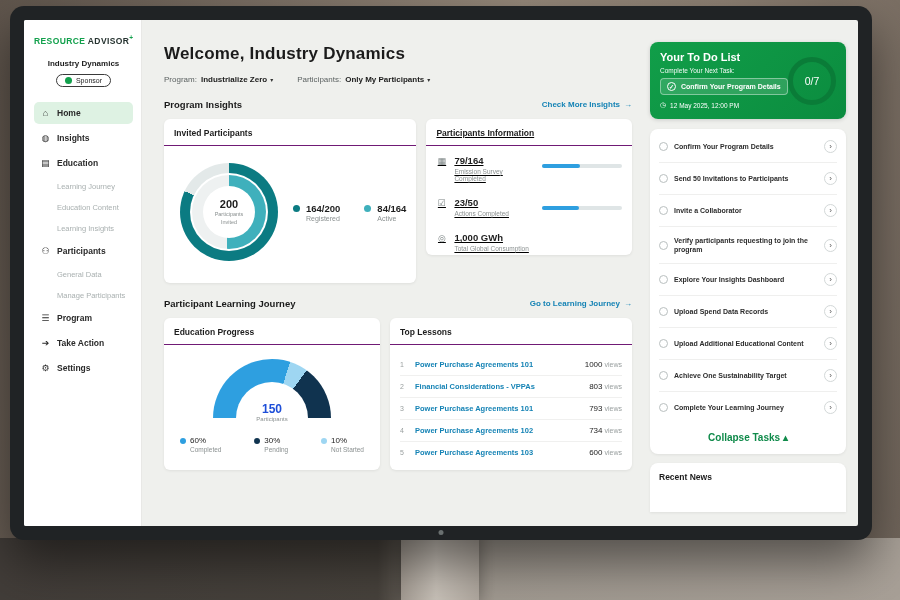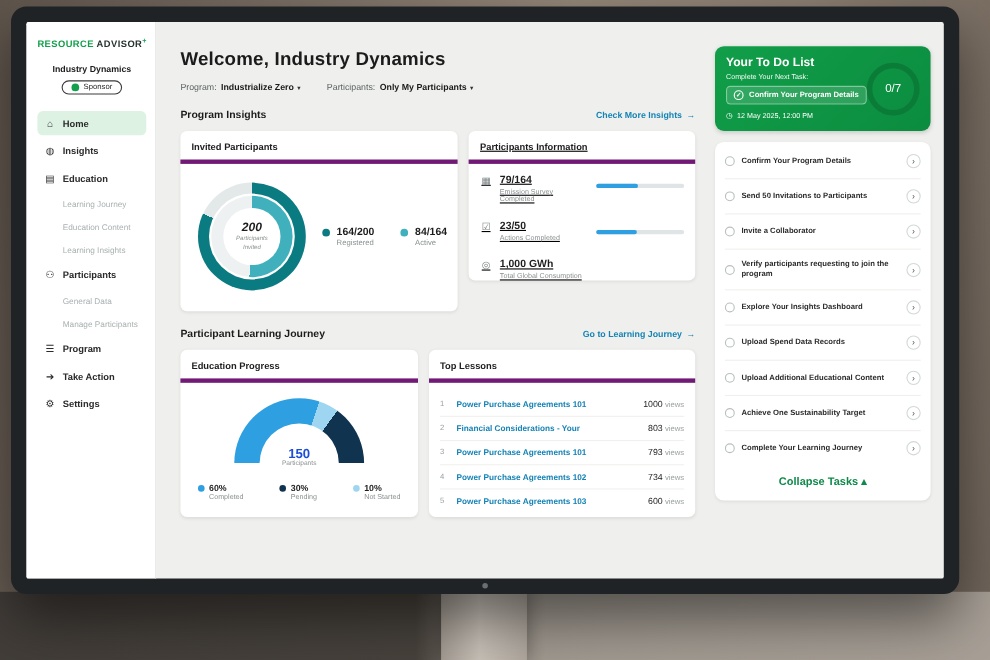--- a/index.html
+++ b/index.html
@@ -46,34 +46,34 @@
   .title { font-size:17px; font-weight:bold; color:#1b1b1b; letter-spacing:.2px; }
   .filters { display:flex; gap:24px; margin-top:11px; font-size:8px; color:#5c6262; align-items:center; }
   .filter b { color:#1b1b1b; margin-left:4px; }
   .chev { font-size:6px; color:#333; margin-left:3px; }
   .sec-head { display:flex; justify-content:space-between; align-items:center; margin-top:15px; }
   .sec-title { font-size:9.5px; font-weight:bold; color:#1b1b1b; }
   .sec-link { font-size:8px; font-weight:bold; color:#1583b5; display:flex; align-items:center; gap:4px; }
   .cards { display:flex; gap:10px; margin-top:9px; }
   .card { background:#fff; border-radius:6px; padding:9px 10px; box-shadow:0 1px 3px rgba(0,0,0,.07); }
   .card-title { font-size:8.5px; font-weight:bold; color:#1d1d1d; padding:0 10px 7px; margin:0 -10px 9px;
-    border-bottom:4px solid #701a75; }
+    border-bottom:1px solid #701a75; }
   .card-invited { flex:0 0 246px; height:164px; }
   .card-info { flex:1; height:136px;text-decoration:underline; }
   .card-edu { flex:0 0 216px; height:152px; }
   .card-lessons { flex:1; height:152px; }
 
   
   .invited-body { display:flex; align-items:center; gap:15px; padding:8px 0 0 6px; }
   .donut { width:98px; height:98px; position:relative; flex:none; }
   .ring-outer { position:absolute; inset:0; border-radius:50%; }
   .ring-gap { position:absolute; inset:10px; border-radius:50%; background:#fff; }
   .ring-inner { position:absolute; inset:12px; border-radius:50%; }
   .hole { position:absolute; inset:23px; border-radius:50%; background:#fff; display:flex; flex-direction:column;
-    align-items:center; justify-content:center; text-align:center;font-style:italic; }
+    align-items:center; justify-content:center; text-align:center; }
   .hole-val { font-size:11px; font-weight:bold; color:#1d1d1d; }
   .hole-lab { font-size:5.5px; color:#8a9090; width:42px; line-height:1.3; margin-top:1px; }
   .legend-v { display:flex; flex-direction:row; gap:24px; }
   .leg-item { display:flex; align-items:flex-start; gap:6px; }
   .leg-dot { width:7px; height:7px; border-radius:50%; margin-top:2px; flex:none; }
   .dot-teal-dark { background:#0b7b82; }
   .dot-teal-mid { background:#3fb0bc; }
   .leg-val { font-size:9.5px; font-weight:bold; color:#1d1d1d; }
   .leg-lab { font-size:7px; color:#8a9090; margin-top:1px; }
 
@@ -90,21 +90,21 @@
   .gauge-arc { position:absolute; inset:0; border-radius:118px 118px 0 0; }
   .gauge-hole { position:absolute; left:50%; bottom:0; transform:translateX(-50%); width:72px; height:36px;
     background:#fff; border-radius:72px 72px 0 0; }
   .gauge-center { position:absolute; left:0; right:0; bottom:-4px; text-align:center; }
   .gauge-val { font-size:12px; font-weight:bold; color:#1d4ed8; }
   .gauge-lab { font-size:6px; color:#8a9090; }
   .gauge-legend { display:flex; justify-content:space-between; margin-top:18px; padding:0 6px; }
   .gl-item { display:flex; gap:4px; align-items:flex-start; }
   .gl-dot { width:6px; height:6px; border-radius:50%; margin-top:2px; flex:none; }
   .gl-blue { background:#2e9fe0; } .gl-navy { background:#10334f; } .gl-light { background:#9ed6f2; }
-  .gl-pct { font-size:8px; font-weight:bold; color:#1d1d1d; }
+  .gl-pct { font-size:8px; font-weight:normal; color:#1d1d1d; }
   .gl-lab { font-size:6.5px; color:#8a9090; margin-top:1px; }
 
   
   .lesson-row { display:flex; align-items:center; gap:7px; padding:6px 0; border-bottom:1px solid #f0f0ef; }
   .lesson-row:last-child { border-bottom:none; }
   .l-rank { font-size:7px; color:#9aa0a0; width:8px; flex:none; }
   .l-title { font-size:7.5px; color:#1583b5; font-weight:bold; flex:1; white-space:nowrap; overflow:hidden; }
   .l-views { font-size:8px; color:#1d1d1d; white-space:nowrap; }
   .l-views .vl { font-size:7px; color:#9aa0a0; margin-left:2px; }
 
@@ -320,21 +320,21 @@
 
         <section class="card card-lessons" data-interactable="false">
           <div class="card-title" data-interactable="false">Top Lessons</div>
           <div class="lesson-row" data-interactable="false">
             <span class="l-rank" data-interactable="false">1</span>
             <span class="l-title" data-interactable="true">Power Purchase Agreements 101</span>
             <span class="l-views" data-interactable="false"><span data-interactable="false">1000</span><span class="vl" data-interactable="false">views</span></span>
           </div>
           <div class="lesson-row" data-interactable="false">
             <span class="l-rank" data-interactable="false">2</span>
-            <span class="l-title" data-interactable="true">Financial Considerations - Your</span>
+            <span class="l-title" data-interactable="true">Financial Considerations - VPPAs</span>
             <span class="l-views" data-interactable="false"><span data-interactable="false">803</span><span class="vl" data-interactable="false">views</span></span>
           </div>
           <div class="lesson-row" data-interactable="false">
             <span class="l-rank" data-interactable="false">3</span>
             <span class="l-title" data-interactable="true">Power Purchase Agreements 101</span>
             <span class="l-views" data-interactable="false"><span data-interactable="false">793</span><span class="vl" data-interactable="false">views</span></span>
           </div>
           <div class="lesson-row" data-interactable="false">
             <span class="l-rank" data-interactable="false">4</span>
             <span class="l-title" data-interactable="true">Power Purchase Agreements 102</span>
@@ -411,17 +411,20 @@
           <span class="task-check" data-interactable="true"></span>
           <span class="task-label" data-interactable="false">Complete Your Learning Journey</span>
           <span class="task-go" data-interactable="true">›</span>
         </div>
         <div class="collapse" data-interactable="true">
           <span data-interactable="false">Collapse Tasks</span>
           <span data-interactable="false">▴</span>
         </div>
       </div>
 
+      <div class="news-card" data-interactable="false">
+        <div class="news-title" data-interactable="false">Recent News</div>
+      </div>
     </aside>
 
   </div>
   <div class="monitor-dot" data-interactable="false"></div>
 </div>
 
 </body></html>

